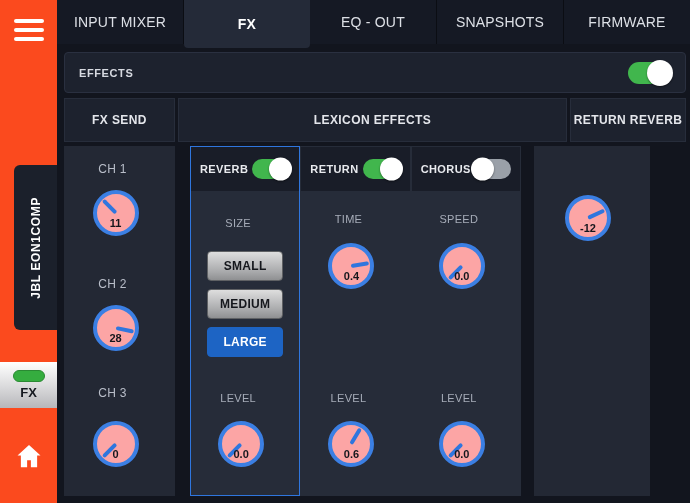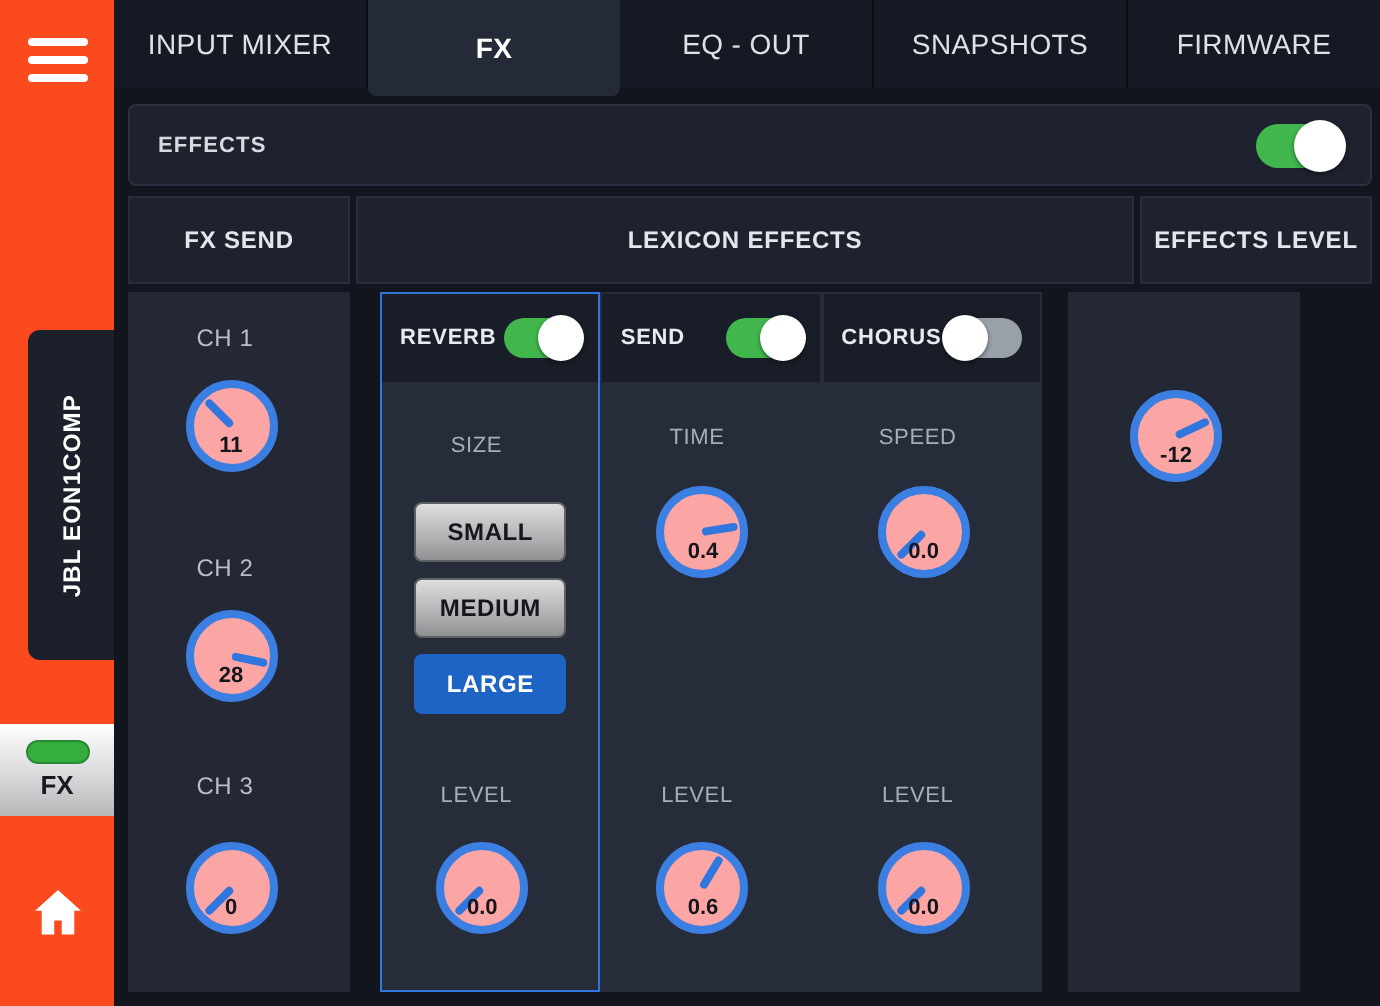--- a/index.html
+++ b/index.html
@@ -127,21 +127,21 @@
     <section class="effects-bar">
       <span class="lbl">EFFECTS</span>
       <div class="switch lg on">
         <div class="thumb"></div>
       </div>
     </section>
 
     <section class="headers">
       <div class="hbox fx">FX SEND</div>
       <div class="hbox lex">LEXICON EFFECTS</div>
-      <div class="hbox ret">EFFECTS LEVEL</div>
+      <div class="hbox ret">RETURN REVERB</div>
     </section>
 
     <section class="content">
 
       <div class="col fx-col">
         <div class="plabel" style="top:16px">CH 1</div>
         <div class="knob" style="top:44px">
           <div class="rot" style="transform: rotate(-45deg);">
               <div class="line"></div>
             </div>
@@ -182,21 +182,21 @@
               <div class="rot" style="transform: rotate(-135deg);">
                   <div class="line"></div>
                 </div>
               <span class="kv">0.0</span>
             </div>
           </div>
         </div>
 
         <div class="panel">
           <div class="panel-head">
-            <span class="pname">SEND</span>
+            <span class="pname">RETURN</span>
             <div class="switch on">
               <div class="thumb"></div>
             </div>
           </div>
           <div class="panel-body">
             <div class="plabel small" style="top:22px">TIME</div>
             <div class="knob" style="top:52px">
               <div class="rot" style="transform: rotate(81deg);">
                   <div class="line"></div>
                 </div>

